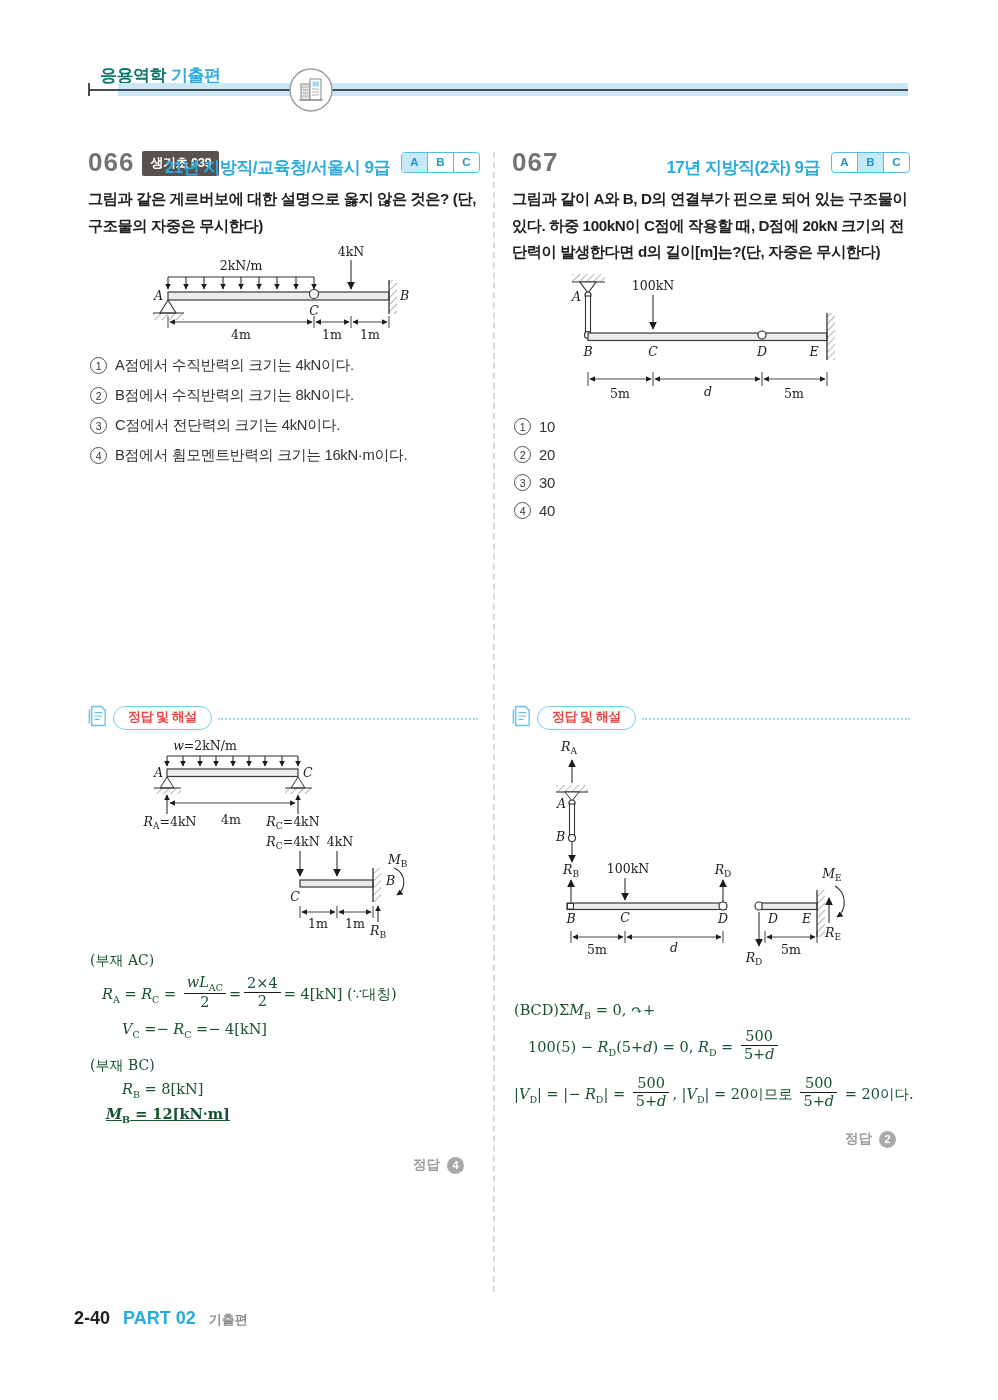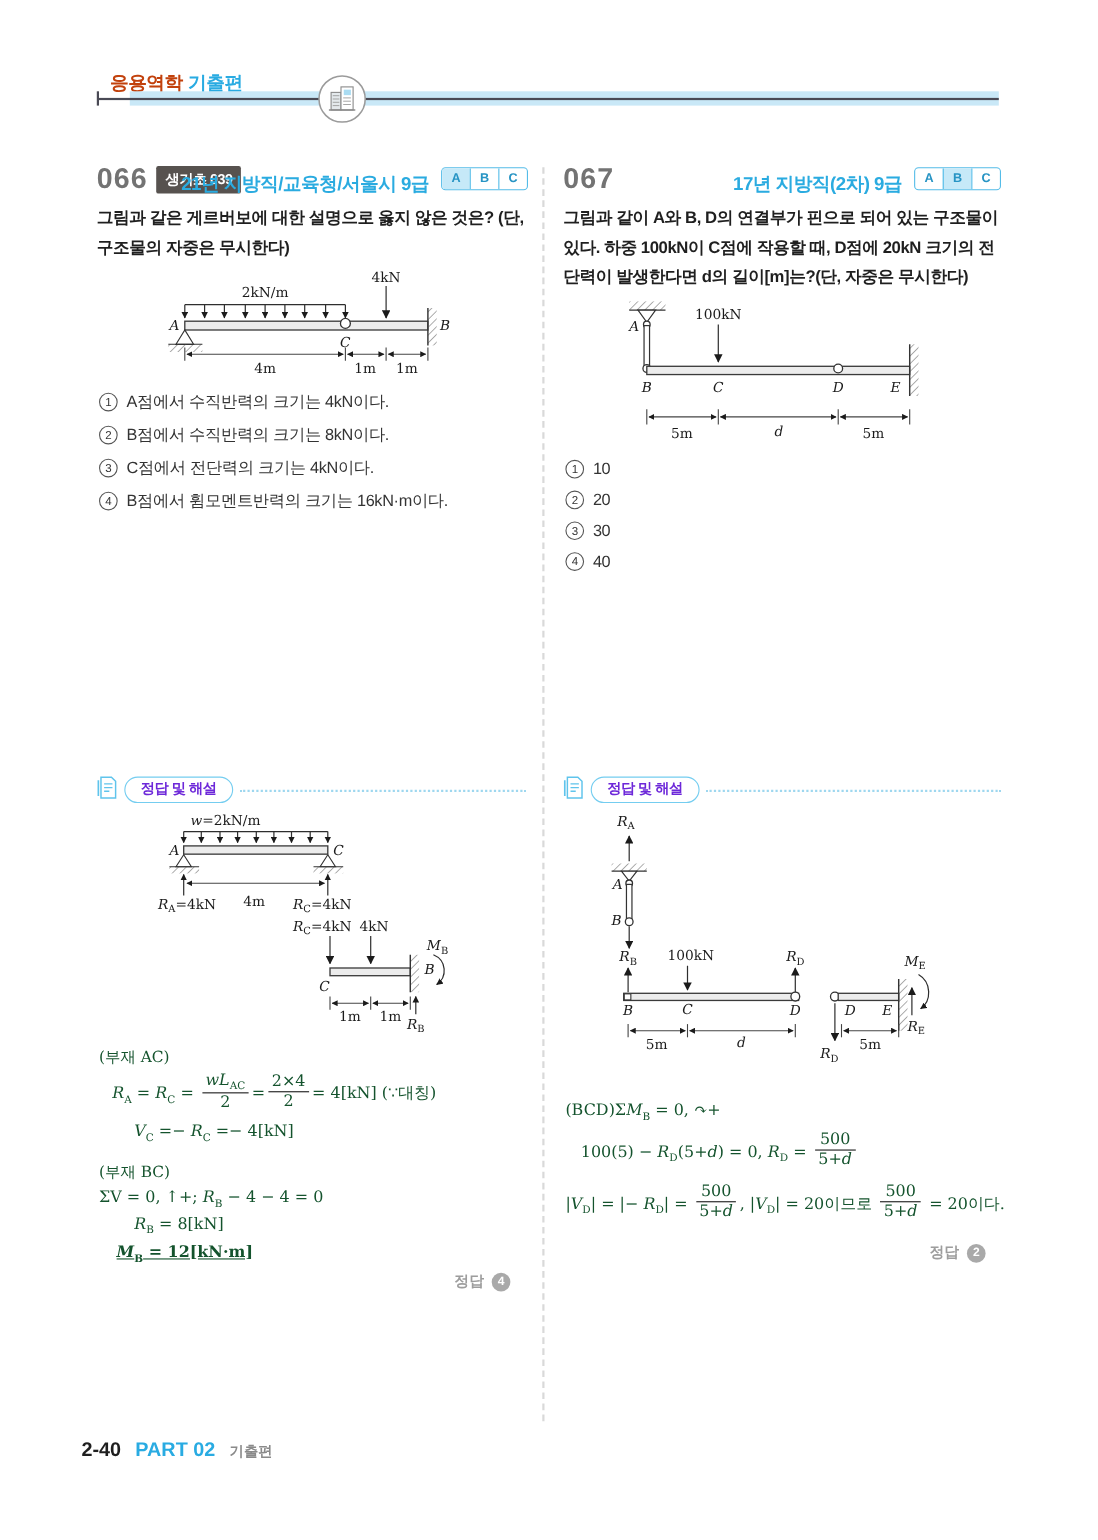--- a/index.html
+++ b/index.html
@@ -1,21 +1,21 @@
 <!DOCTYPE html>
 <html><head>
 <meta charset="utf-8">
 <style>
   html,body{margin:0;padding:0;background:#fff;}
   .page{position:relative;width:998px;height:1400px;background:#fff;overflow:hidden;
         font-family:"Liberation Sans",sans-serif;color:#222;}
 
   
   .hdr-title{position:absolute;left:100px;top:64px;font-size:17px;font-weight:bold;letter-spacing:-0.5px;}
-  .hdr-title .t1{color:#c2410c;}
+  .hdr-title .t1{color:#0f766e;}
   .hdr-title .t2{color:#29abe2;margin-left:5px;}
   .band{position:absolute;left:118px;top:83px;width:790px;height:13px;background:#c9e8f7;}
   .band-line{position:absolute;left:89px;top:89px;width:819px;height:2px;background:#4a4a55;}
   .band-tick{position:absolute;left:88px;top:83px;width:2px;height:13px;background:#4a4a55;}
   .band-circle{position:absolute;left:288px;top:67px;width:46px;height:46px;}
 
   
   .divider{position:absolute;left:493px;top:152px;height:1140px;width:0;border-left:2px dashed #d9d9d9;}
   .col{position:absolute;top:148px;}
   .col-l{left:88px;width:392px;}
@@ -44,21 +44,21 @@
   .col-r .choices{top:270px;}
   .choices li{font-size:14.8px;color:#333;margin-bottom:11px;display:flex;align-items:center;letter-spacing:-0.3px;}
   .mk{width:15px;height:15px;border:1px solid #555;border-radius:50%;display:inline-flex;align-items:center;
       justify-content:center;font-size:10.5px;margin-right:8px;color:#333;flex:none;}
 
   
   .sol{position:absolute;top:706px;}
   .sol-l{left:88px;width:390px;}
   .sol-r{left:512px;width:398px;}
   .sol-head{display:flex;align-items:center;height:24px;}
-  .pill{border:1.6px solid #74cdf0;border-radius:12px;color:#6d28d9;font-weight:bold;font-size:13px;
+  .pill{border:1.6px solid #74cdf0;border-radius:12px;color:#ef4444;font-weight:bold;font-size:13px;
         padding:1px 14px 3px;margin-left:6px;white-space:nowrap;letter-spacing:-0.5px;}
   .dots{flex:1;border-top:2px dotted #9ed7ef;height:0;margin-left:6px;margin-top:2px;}
 
   .figsol{position:absolute;}
   .steps{position:absolute;left:2px;}
   .sol-l .steps{top:246px;}
   .sol-r .steps{top:296px;}
 
   .eq-line{font-family:"DejaVu Serif",serif;font-size:14.5px;color:#14532d;white-space:nowrap;}
   .eq-line sub{font-size:9.5px;}
@@ -348,21 +348,20 @@
       <text class="st" x="110" y="96" text-anchor="middle">1m</text>
       <line class="ln" x1="133" y1="90" x2="133" y2="74" marker-end="url(#ah2)"></line>
       <text class="st" x="133" y="103" text-anchor="middle"><tspan class="si">R</tspan><tspan class="ss" dy="3">B</tspan></text>
     </svg>
 
     <div class="steps">
         <div class="eq-line klabel"><span>(부재 AC)</span></div>
         <div class="eq-line" style="margin-top: 6px; margin-left: 12px;"><span class="mit">R</span><sub>A</sub><span> = </span><span class="mit">R</span><sub>C</sub><span> = </span><span class="frac"><span class="fnum"><span class="mit">wL</span><sub>AC</sub></span><span class="fden"><span>2</span></span></span><span>=</span><span class="frac"><span class="fnum"><span>2×4</span></span><span class="fden"><span>2</span></span></span><span>= 4[kN] (∵대칭)</span></div>
         <div class="eq-line" style="margin-top: 7px; margin-left: 32px;"><span class="mit">V</span><sub>C</sub><span> =− </span><span class="mit">R</span><sub>C</sub><span> =− 4[kN]</span></div>
         <div class="eq-line klabel" style="margin-top: 17px;"><span>(부재 BC)</span></div>
-        <div class="eq-line" style="margin-top: 6px;"><span>ΣV = 0, ↑+; </span><span class="mit">R</span><sub>B</sub><span> − 4 − 4 = 0</span></div>
         <div class="eq-line" style="margin-top: 6px; margin-left: 32px;"><span class="mit">R</span><sub>B</sub><span> = 8[kN]</span></div>
         <div class="eq-line final" style="margin-top: 6px; margin-left: 16px;"><span class="mit">M</span><sub>B</sub><span> = 12[kN·m]</span></div>
       </div>
 
     <div class="ans-row">
       <span>정답</span>
       <span class="ans-circ">4</span>
     </div>
   </section>
 

